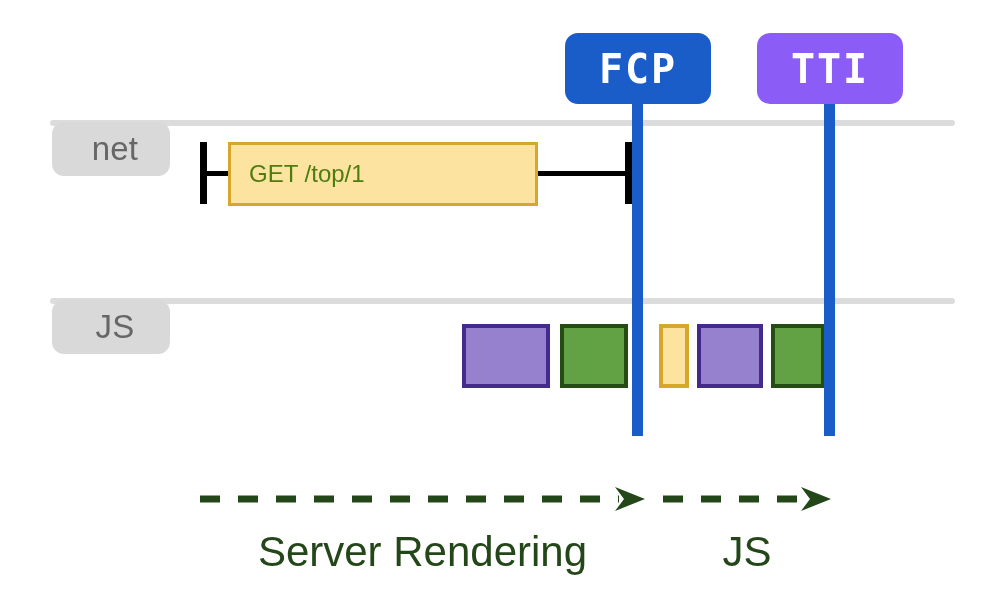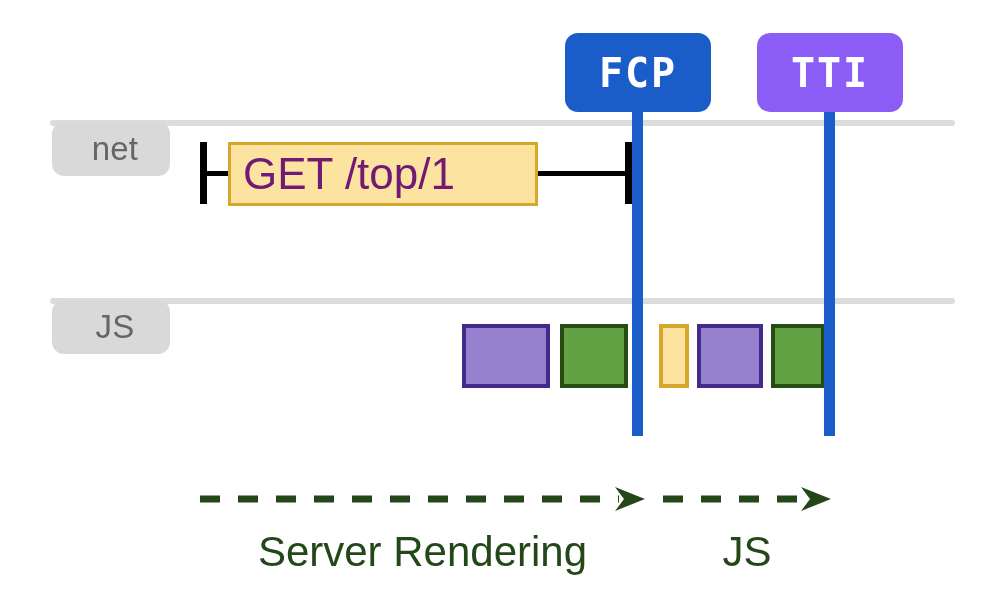--- a/index.html
+++ b/index.html
@@ -66,21 +66,21 @@
     border-radius: 13px;
     color: #ffffff;
     font-family: "DejaVu Sans Mono", "Liberation Mono", monospace;
     font-weight: bold;
     font-size: 40px;
     letter-spacing: 2px;
     display: flex;
     align-items: center;
     justify-content: center;
     width: 146px;
-    height: 79px;
+    height: 71px;
     box-sizing: border-box;
   }
   .marker-line {
     position: absolute;
     width: 11px;
     background: #1a5cc8;
     left: 67px;
   }
 
   
@@ -94,23 +94,23 @@
     height: 5px;
     background: #000000;
   }
   .net-bar {
     position: absolute;
     background: #fce3a0;
     border: 3px solid #d5a72a;
     box-sizing: border-box;
     display: flex;
     align-items: center;
-    padding-left: 12px;
-    color: #701a75;
-    font-size: 44px;
+    padding-left: 18px;
+    color: #4d7c0f;
+    font-size: 24px;
   }
 
   
   .js-block {
     position: absolute;
     box-sizing: border-box;
   }
   .js-block.purple {
     background: #9581ce;
     border: 4px solid #452a8e;

